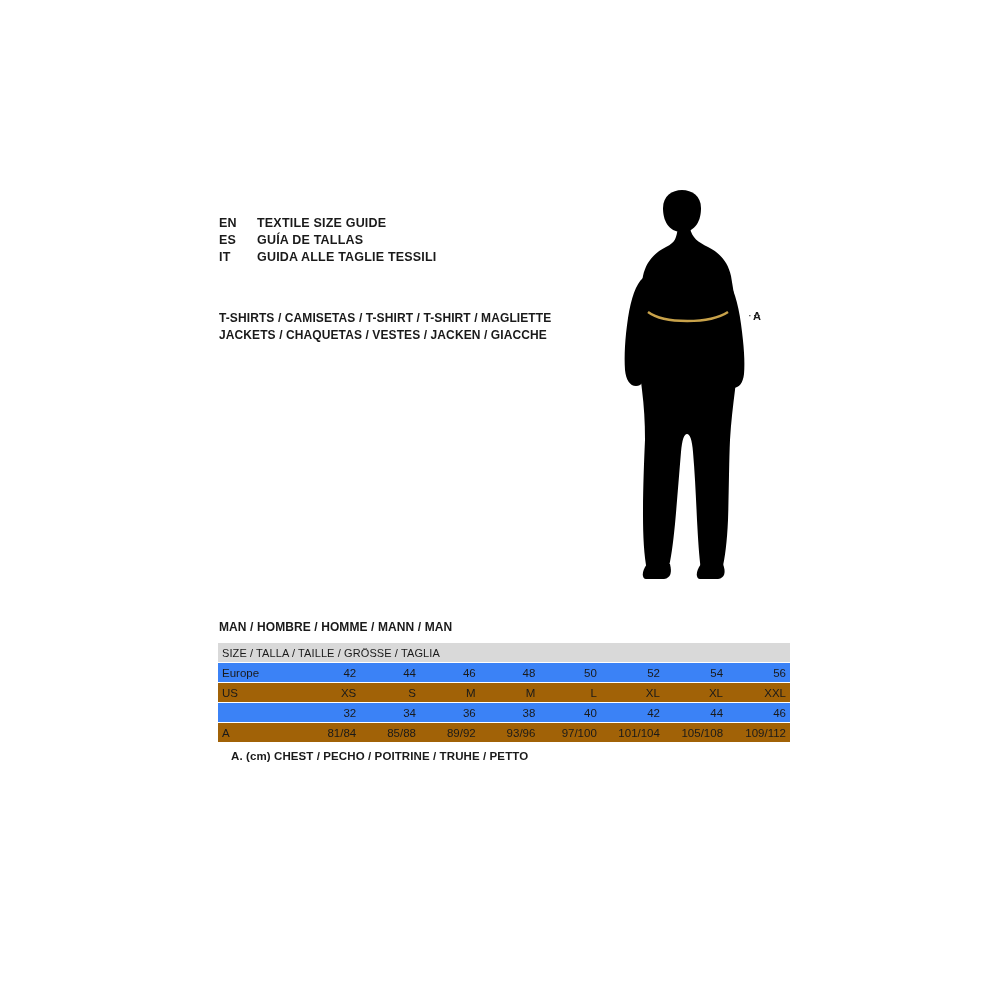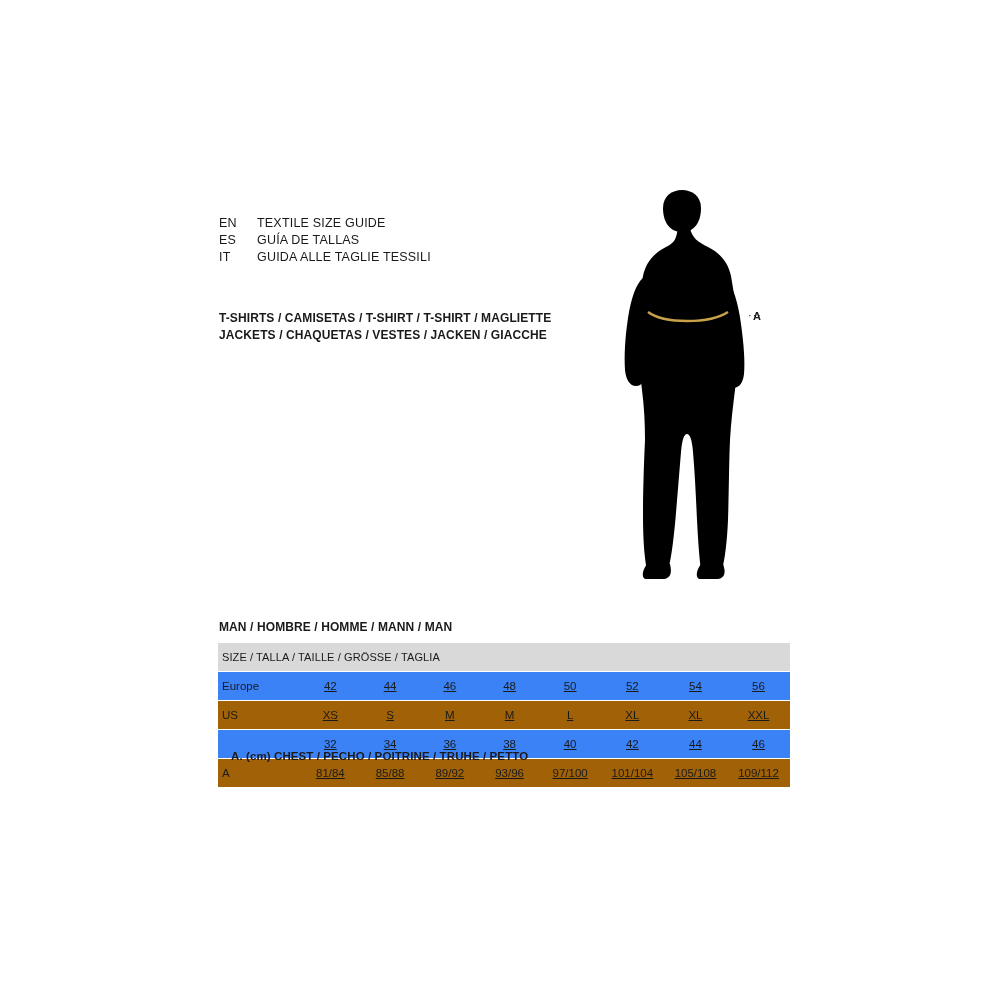--- a/index.html
+++ b/index.html
@@ -29,21 +29,21 @@
     left: 219px;
     top: 215px;
     width: 420px;
   }
   .lang-row {
     display: flex;
     align-items: baseline;
     height: 17px;
     line-height: 17px;
     font-size: 12.5px;
-    font-weight: normal;
+    font-weight: bold;
     letter-spacing: 0.2px;
   }
   .lang-code {
     width: 38px;
     flex: 0 0 38px;
   }
   .lang-text {
     white-space: nowrap;
   }
 
@@ -103,21 +103,21 @@
   }
   table.size-table {
     position: absolute;
     left: 218px;
     top: 643px;
     width: 572px;
     border-collapse: collapse;
     font-size: 11.5px;
   }
   table.size-table td {
-    height: 28px;
+    height: 19px;
     padding: 0 4px;
     vertical-align: middle;
     border-bottom: 1px solid #ffffff;
   }
   .row-head {
     background: #d9d9d9;
     font-size: 11px;
     letter-spacing: 0.1px;
   }
   .row-shade {
@@ -125,23 +125,22 @@
   }
   .row-plain {
     background: #a16207;
   }
   .lbl-cell {
     width: 88px;
     text-align: left;
     padding-left: 4px;
   }
   .val-cell {
-    text-align: center;
+    text-align: right;
     width: 60px;
-    text-decoration: underline;
   }
   .border-row td {
     border-top: 1px solid #bdbdbd;
   }
 
   .footnote {
     position: absolute;
     left: 219px;
     top: 750px;
     font-size: 11.5px;

